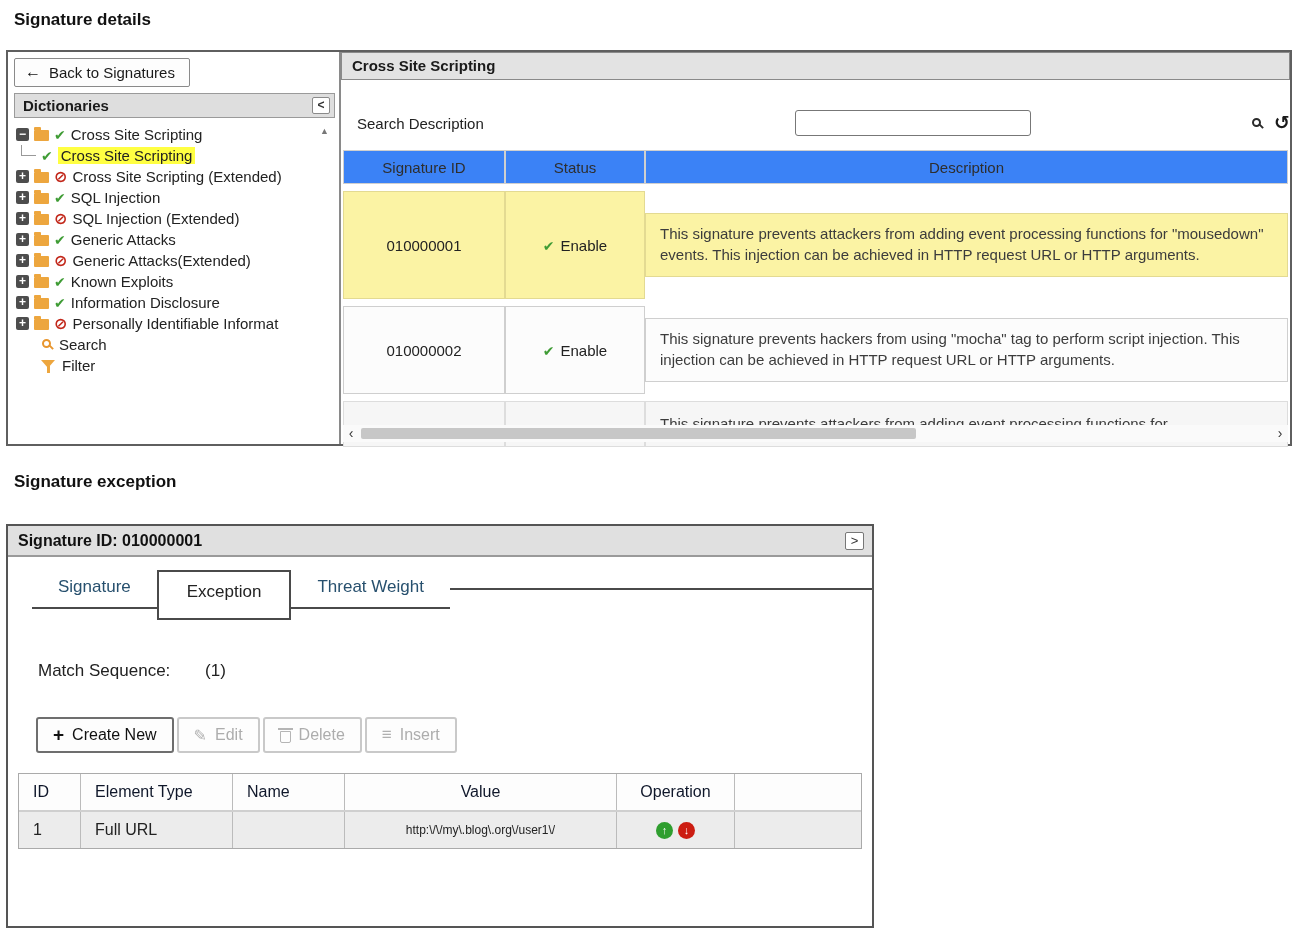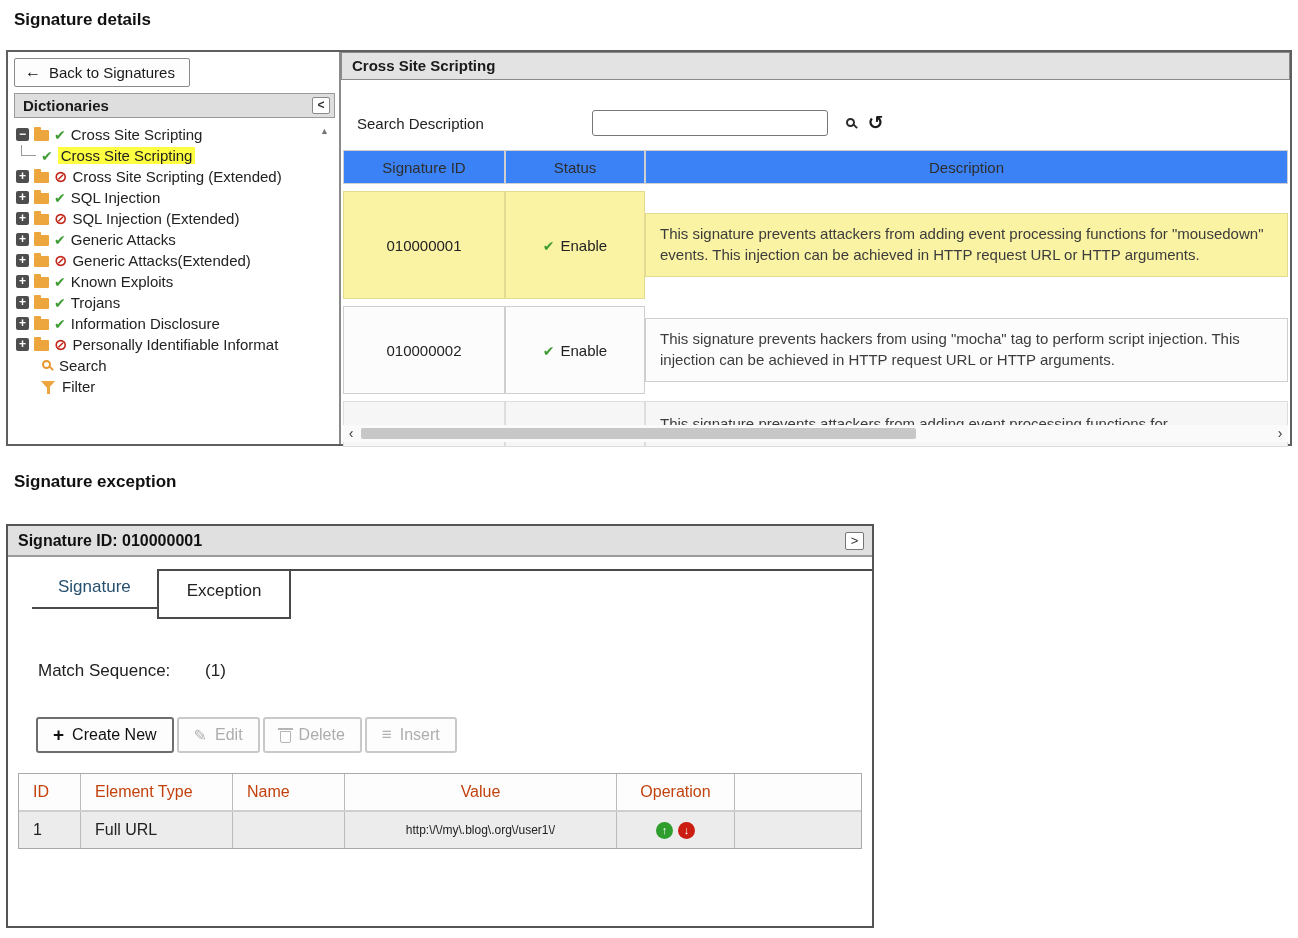--- a/index.html
+++ b/index.html
@@ -44,21 +44,21 @@
   .magnifier.dark { border-color:#2b2b2b; } .magnifier.dark::after { background:#2b2b2b; }
   .funnel { width:14px; height:14px; position:relative; flex:none; margin:0 2px 0 3px; }
   .funnel::before { content:""; position:absolute; left:0; top:1px; border-left:7px solid transparent;
     border-right:7px solid transparent; border-top:8px solid #eda63e; }
   .funnel::after { content:""; position:absolute; left:6px; top:7px; width:3px; height:7px; background:#eda63e; }
 
   
   .main { flex:1; position:relative; }
   .main-header { height:28px; line-height:25px; background:#e3e3e3; border:1.5px solid #8a8a8a;
     font-size:15px; font-weight:bold; color:#1a1a1a; padding-left:10px; }
-  .search-row { display:flex; align-items:center; margin:30px 0 0 16px; }
+  .search-row { display:flex; align-items:center; margin:30px 0 0 16px;justify-content:space-between; }
   .search-label { font-size:15px; color:#222; }
   .search-input { margin-left:108px; width:236px; height:26px; border:1.5px solid #777; border-radius:3px;
     background:#fff; padding:0 6px; font-size:14px; font-family:inherit; }
   .search-icons { display:flex; align-items:center; gap:10px; margin-left:14px; }
   .icon-reset::before { content:"↺"; font-size:19px; font-weight:bold; color:#1a1a1a; line-height:1; }
 
   .sig-table { margin:14px 2px 0 2px; }
   .sig-row { display:grid; grid-template-columns:162px 140px 1fr; margin-bottom:7px; }
   .sig-cell { border:1px solid #cfcfcf; display:flex; align-items:center; font-size:15px; }
   .sig-head .sig-cell { background:#3b82f6; height:34px; justify-content:center; color:#2e2e2e; margin-bottom:0; }
@@ -78,21 +78,21 @@
   .hs-track { flex:1; }
 
   
   .bottom-panel { position:absolute; left:6px; top:524px; width:868px; height:404px;
     border:2px solid #555; background:#fff; }
   .bp-header { height:31px; background:#e0e0e0; border-bottom:2px solid #9a9a9a; display:flex;
     align-items:center; justify-content:space-between; padding:0 8px 0 10px; font-size:16px; font-weight:bold; color:#111; }
   .bp-expand { width:19px; height:18px; border:1px solid #777; background:#fff; border-radius:2px;
     text-align:center; line-height:16px; font-size:13px; color:#333; cursor:pointer; font-weight:normal; }
 
-  .tabstrip { display:flex; align-items:flex-start; margin:12px 0 4px 24px; padding-right:0; }
+  .tabstrip { display:flex; align-items:center; margin:12px 0 4px 24px; padding-right:0; }
   .tab { padding:8px 26px 10px; border-bottom:2px solid #4a4a4a; font-size:17px; color:#27506e; cursor:pointer; background:transparent; }
   .tab.active { border:2px solid #4a4a4a; padding:10px 28px 16px; margin-bottom:-12px; color:#222; background:#fff; }
   .tab-filler { flex:1; border-bottom:2px solid #4a4a4a; height:0; }
 
   .match-seq { margin:52px 0 0 30px; font-size:17px; color:#222; }
   .match-val { margin-left:30px; }
 
   .toolbar { display:flex; gap:3px; margin:36px 0 0 28px; }
   .tb-btn { display:inline-flex; align-items:center; gap:8px; padding:6px 15px; border-radius:3px;
     font-size:16px; cursor:pointer; background:#fdfdfd; }
@@ -102,21 +102,21 @@
   .icon-pencil::before { content:"✎"; font-size:16px; color:#b0b0b0; }
   .icon-trash { width:11px; height:12px; border:1.5px solid #b5b5b5; border-radius:0 0 2px 2px; position:relative; margin-top:3px; }
   .icon-trash::before { content:""; position:absolute; top:-4px; left:-3px; right:-3px; height:2px; background:#b5b5b5; }
   .icon-insert::before { content:"≡"; font-size:17px; color:#b0b0b0; font-weight:bold; }
 
   .ex-table { margin:20px 10px 0 10px; border:1.5px solid #aaa; }
   .ex-row { display:grid; grid-template-columns:62px 152px 112px 272px 118px 1fr; }
   .ex-cell { border-right:1px solid #bbb; padding:9px 0 9px 14px; font-size:16px; color:#222; display:flex; align-items:center; }
   .ex-cell:last-child { border-right:none; }
   .ex-head { background:#fdfdfd; border-bottom:2px solid #cfcfcf; }
-  .ex-head .ex-cell { color:#c2410c; }
+  .ex-head .ex-cell { color:#0f172a; }
   .ex-data { background:#ececec; }
   .ex-center { justify-content:center; padding-left:0; }
   .ex-value { font-size:12px; }
   .ops { display:flex; gap:5px; }
   .op-circle { width:17px; height:17px; border-radius:50%; color:#fff; font-size:11px; font-weight:bold;
     text-align:center; line-height:17px; cursor:pointer; }
   .op-up { background:#2f9e2f; } .op-up::before { content:"↑"; }
   .op-down { background:#cc1d12; } .op-down::before { content:"↓"; }
 </style>
 </head>
@@ -188,26 +188,20 @@
           <span>Generic Attacks(Extended)</span>
         </div>
 
         <div class="tree-item">
           <span class="pm pm-plus"></span>
           <span class="folder"></span>
           <span class="icon-check"></span>
           <span>Known Exploits</span>
         </div>
 
-        <div class="tree-item">
-          <span class="pm pm-plus"></span>
-          <span class="folder"></span>
-          <span class="icon-check"></span>
-          <span>Trojans</span>
-        </div>
 
         <div class="tree-item">
           <span class="pm pm-plus"></span>
           <span class="folder"></span>
           <span class="icon-check"></span>
           <span>Information Disclosure</span>
         </div>
 
         <div class="tree-item">
           <span class="pm pm-plus"></span>
@@ -289,20 +283,21 @@
 
   <div class="bottom-panel">
     <div class="bp-header">
       <span>Signature ID: 010000001</span>
       <span class="bp-expand">&gt;</span>
     </div>
 
     <div class="tabstrip">
       <span class="tab">Signature</span>
       <span class="tab active">Exception</span>
+      <span class="tab">Threat Weight</span>
       <span class="tab-filler"></span>
     </div>
 
     <div class="match-seq">
       <span>Match Sequence:</span>
       <span class="match-val">(1)</span>
     </div>
 
     <div class="toolbar">
       <span class="tb-btn tb-enabled">

